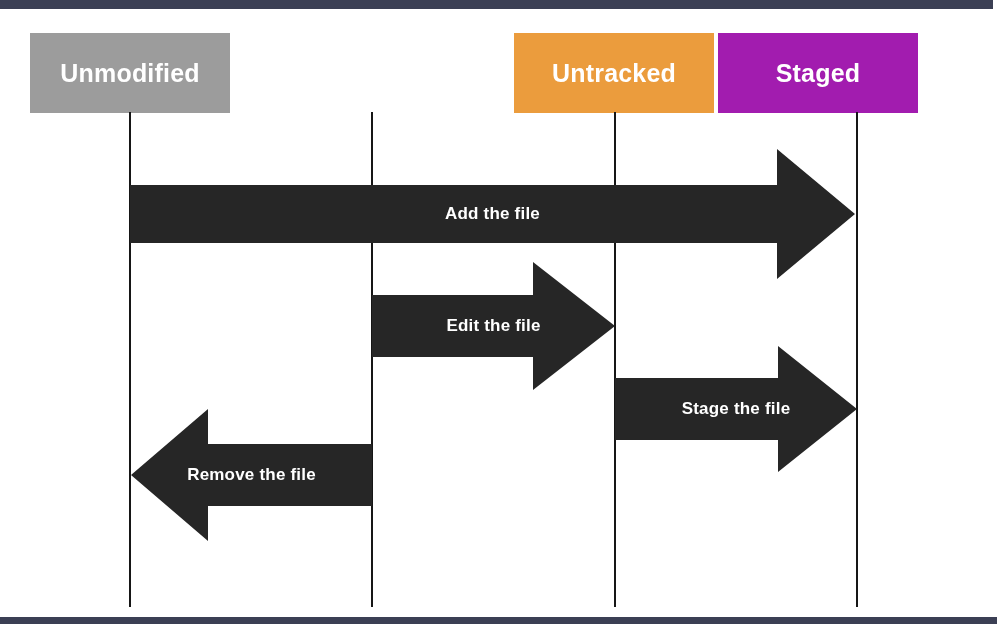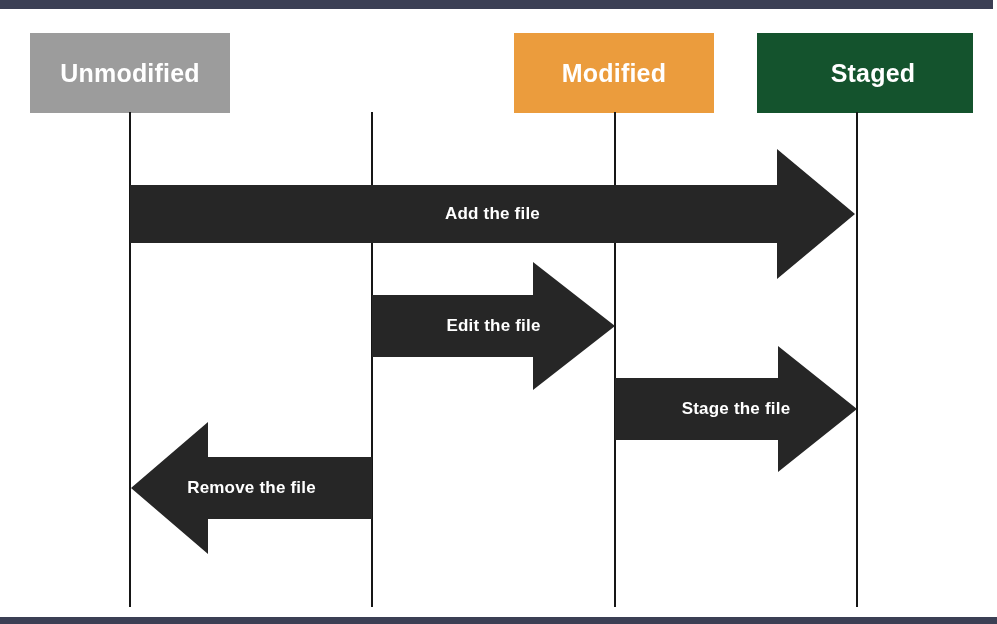--- a/index.html
+++ b/index.html
@@ -66,23 +66,23 @@
 
 <div id="canvas">
 
   <div class="hbar" style="top: 0px; width: 993px; height: 9px; background-color: rgb(59, 63, 84);"></div>
   <div class="hbar" style="top: 617px; width: 997px; height: 7px; background-color: rgb(59, 63, 84);"></div>
 
   <div class="state-box" style="left: 30px; background-color: rgb(156, 156, 156);">
     <span>Unmodified</span>
   </div>
   <div class="state-box" style="left: 514px; background-color: rgb(235, 156, 61);">
-    <span>Modified</span>
+    <span>Untracked</span>
   </div>
-  <div class="state-box" style="left: 757px; background-color: #14532d; padding-left: 16px;">
+  <div class="state-box" style="left: 718px; background-color: #a21caf;">
     <span>Staged</span>
   </div>
 
   <div class="vline" style="left:129px;"></div>
   <div class="vline" style="left:371px;"></div>
   <div class="vline" style="left:614px;"></div>
   <div class="vline" style="left:856px;"></div>
 
   <div class="arrow" style="left:130px; top:149px; width:725px; height:130px;">
     <svg width="725" height="130" viewBox="0 0 725 130" aria-hidden="true">
@@ -98,21 +98,21 @@
     <div class="arrow-label" style="top:48px;">Stage the file</div>
   </div>
 
   <div class="arrow" style="left:372px; top:262px; width:243px; height:128px;">
     <svg width="243" height="128" viewBox="0 0 243 128" aria-hidden="true">
       <polygon points="0,33 161,33 161,0 243,64 161,128 161,95 0,95" fill="#262626"></polygon>
     </svg>
     <div class="arrow-label" style="top:49px;">Edit the file</div>
   </div>
 
-  <div class="arrow" style="left:131px; top:422px; width:241px; height:132px;">
+  <div class="arrow" style="left:131px; top:409px; width:241px; height:132px;">
     <svg width="241" height="132" viewBox="0 0 241 132" aria-hidden="true">
       <polygon points="0,66 77,0 77,35 241,35 241,97 77,97 77,132" fill="#262626"></polygon>
     </svg>
     <div class="arrow-label" style="top:51px;">Remove the file</div>
   </div>
 
 
 </div>
 
 </body></html>

